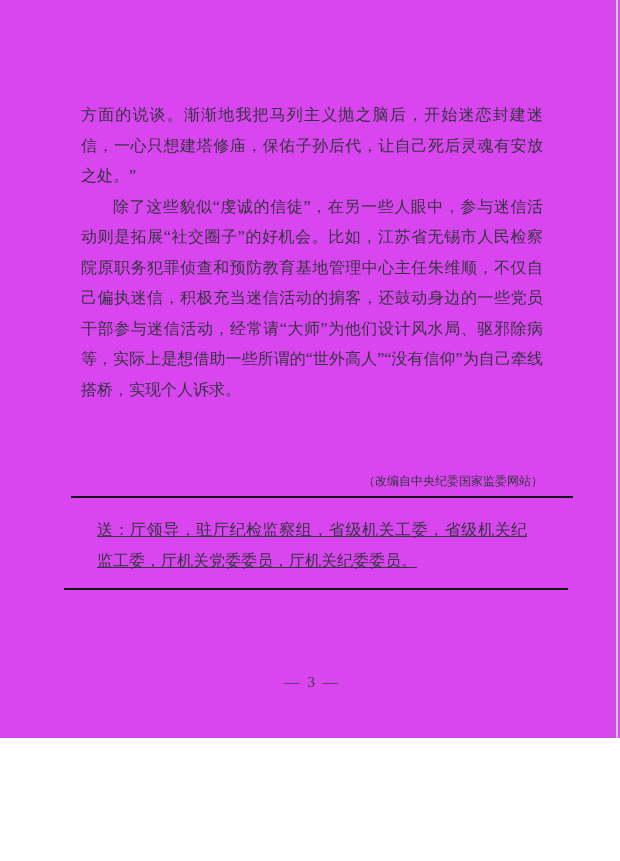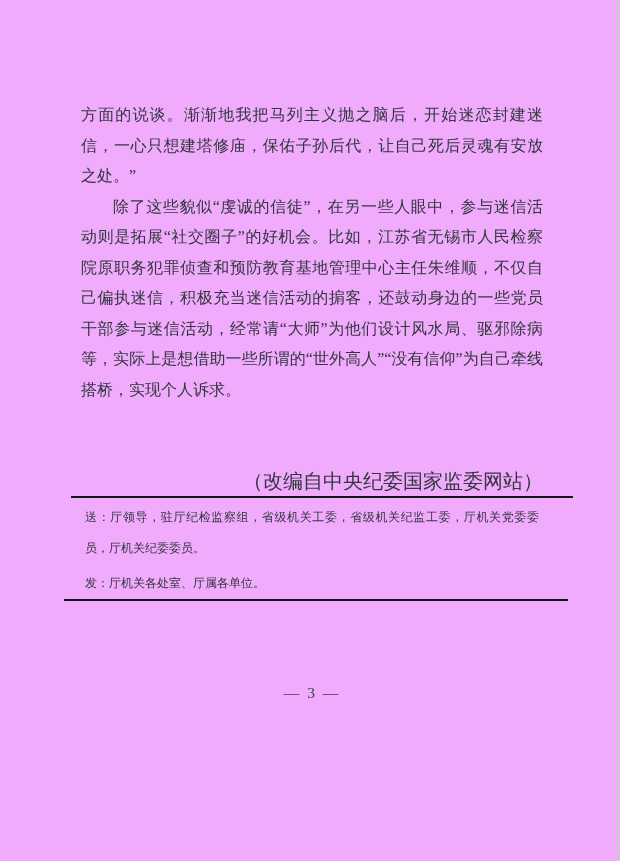--- a/index.html
+++ b/index.html
@@ -3,22 +3,22 @@
 <meta charset="utf-8">
 <style>
   html, body {
     margin: 0;
     padding: 0;
     background: #ffffff;
   }
   .page {
     position: relative;
     width: 620px;
-    height: 861px;
-    background: #f0abfc;
+    height: 738px;
+    background: #d946ef;
     overflow: hidden;
     font-family: "Liberation Serif", "DejaVu Serif", serif;
     color: #33363e;
   }
   .scan-edge {
     position: absolute;
     top: 0;
     bottom: 0;
     right: 2px;
     width: 2px;
@@ -36,38 +36,39 @@
     line-height: 30.5px;
     text-align: justify;
     letter-spacing: 0;
     word-break: break-all;
   }
   p.body.indent {
     text-indent: 2em;
   }
   .attribution {
     margin-top: 61px;
-    font-size: 20px;
+    font-size: 12px;
     line-height: 30.5px;
     text-align: right;
   }
   .rule {
     height: 0;
     border: 0;
   }
   .rule-top {
     border-top: 2.5px solid #15151a;
     margin: -1px -30px 0 -10px;
   }
   .dist {
-    margin: 4px;
-    font-size: 12px;
+    margin: 16px;
+    font-size: 16px;
     line-height: 31px;
     text-align: justify;
     word-break: break-all;
+    text-decoration: underline;
   }
   .rule-bottom {
     border-top: 2px solid #15151a;
     margin: -4px -25px 0 -17px;
   }
   .page-number {
     margin-top: 82px;
     font-size: 15.5px;
     line-height: 20px;
     text-align: center;
@@ -87,20 +88,19 @@
 
     <p class="body indent">除了这些貌似“虔诚的信徒”，在另一些人眼中，参与迷信活动则是拓展“社交圈子”的好机会。比如，江苏省无锡市人民检察院原职务犯罪侦查和预防教育基地管理中心主任朱维顺，不仅自己偏执迷信，积极充当迷信活动的掮客，还鼓动身边的一些党员干部参与迷信活动，经常请“大师”为他们设计风水局、驱邪除病等，实际上是想借助一些所谓的“世外高人”“没有信仰”为自己牵线搭桥，实现个人诉求。</p>
 
 
     <div class="attribution">（改编自中央纪委国家监委网站）</div>
 
     <hr class="rule rule-top">
 
     <p class="dist">送：厅领导，驻厅纪检监察组，省级机关工委，省级机关纪监工委，厅机关党委委员，厅机关纪委委员。</p>
 
-    <p class="dist">发：厅机关各处室、厅属各单位。</p>
 
     <hr class="rule rule-bottom">
 
     <div class="page-number">— 3 —</div>
 
   </div>
 </div>
 
 </body></html>

